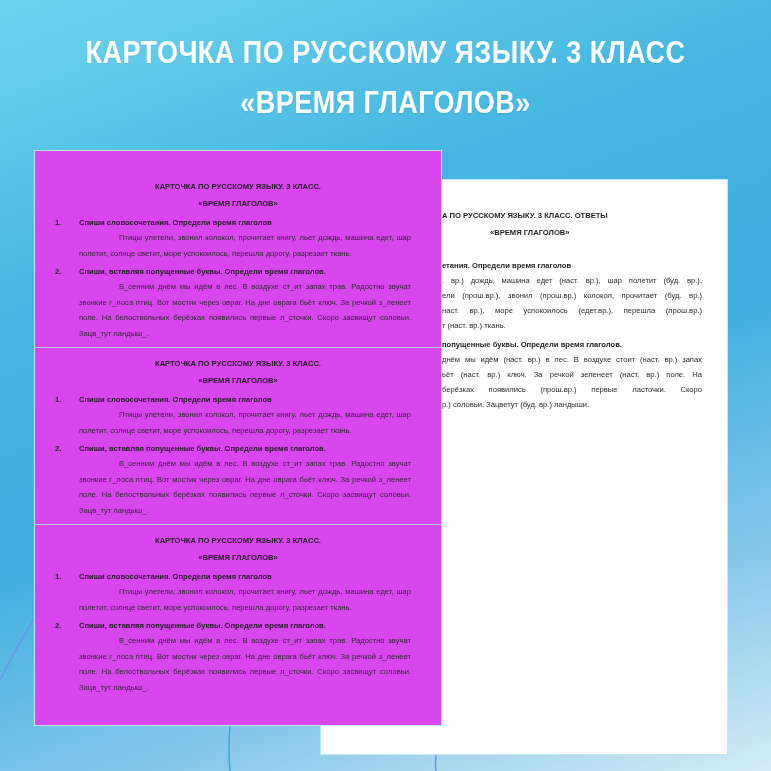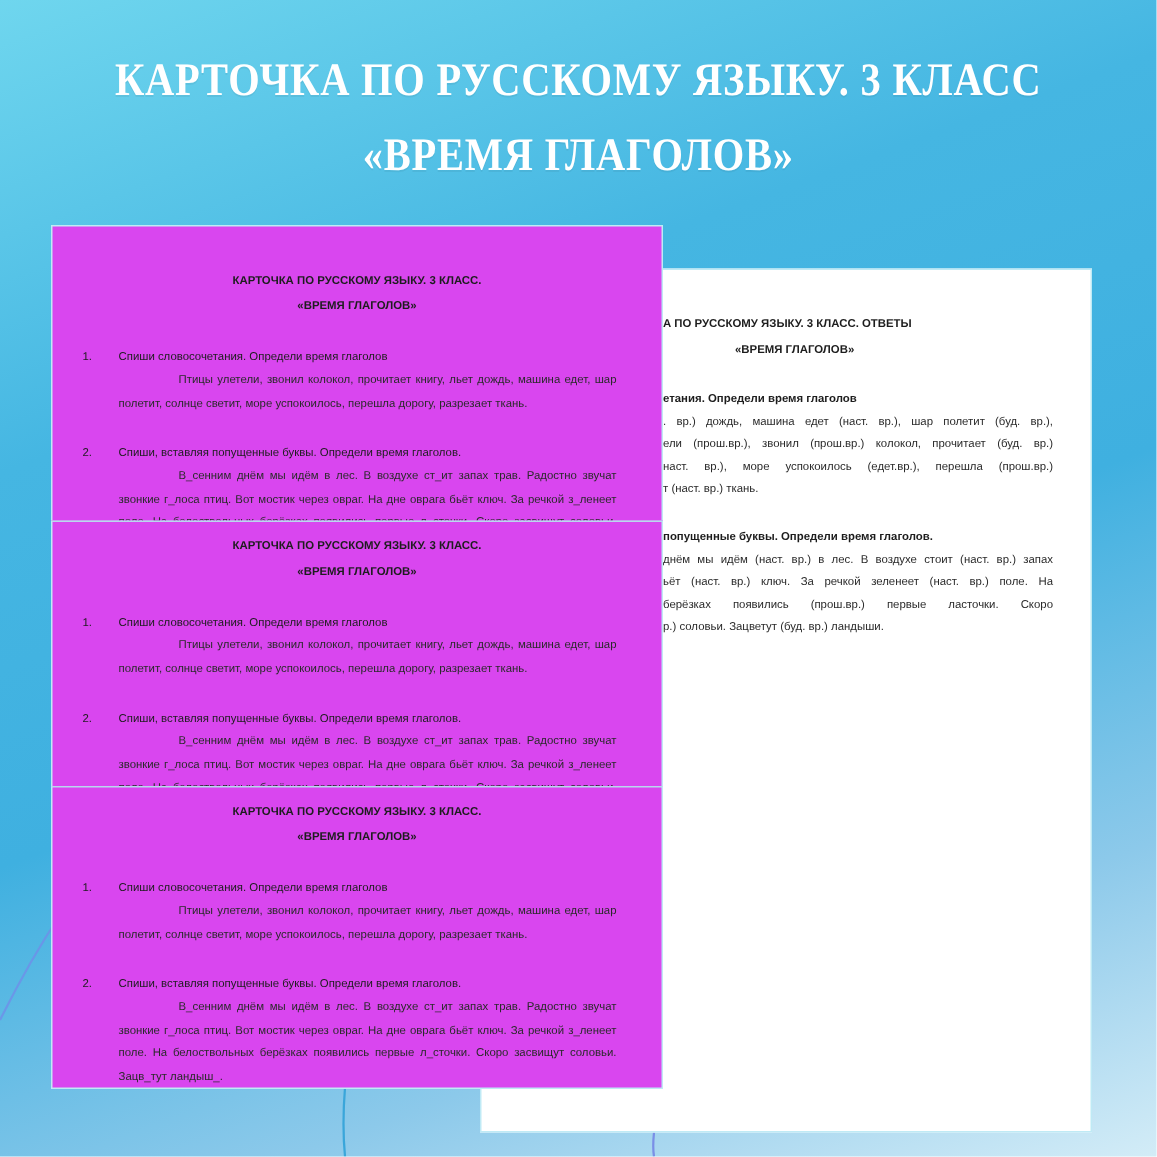--- a/index.html
+++ b/index.html
@@ -4,40 +4,40 @@
   <style>
     html, body { margin: 0; padding: 0; }
     body {
       width: 771px; height: 771px; overflow: hidden; position: relative;
       background: linear-gradient(160deg, #6fd6ee 0%, #45b6e2 30%, #3fb0e0 55%, #8cc9ea 80%, #d3ecf7 100%);
       font-family: "Liberation Sans", "DejaVu Sans", sans-serif;
     }
     .bg-curves { position: absolute; left: 0; top: 0; width: 771px; height: 771px; }
     .banner {
       position: absolute; left: 0; top: 28px; width: 771px; text-align: center;
-      color: #ffffff; font-family: Liberation Serif, serif; font-weight: bold;
+      color: #ffffff; font-family: Liberation Sans, sans-serif; font-weight: bold;
       font-size: 27px; line-height: 50px; letter-spacing: 0.5px;
       text-shadow: 0 1px 0 rgba(0,0,0,0.05);
     }
     .banner div { transform: scaleY(1.15); }
     .sheet {
       position: absolute; background: #ffffff;
       border: 1px solid #bfeaf5; box-sizing: border-box; overflow: hidden;
       color: #2a2a2a; font-size: 7.6px; line-height: 15px;
     }
     .sheet-answers { left: 320px; top: 179px; width: 408px; height: 576px; }
     .card {
       position: absolute; left: 34px; width: 408px; background: #d946ef;
       border: 1px solid #bfeaf5; box-sizing: border-box;
       color: #2a2a2a; font-size: 7.6px; line-height: 15.4px;
     }
     .card + .card { border-top: 1px solid #b9d7ee; }
     .c-title { text-align: center; font-weight: bold; color: #1d1d1d; }
     .c-sub { text-align: center; font-weight: bold; color: #1d1d1d; margin-top: 2px; }
-    .task { font-weight: normal; color: #1d1d1d; margin-top: 18px; padding-left: 44px; text-indent: -12px; }
+    .task { font-weight: bold; color: #1d1d1d; margin-top: 3px; padding-left: 44px; text-indent: -12px; }
     .task .num { display: inline-block; width: 12px; }
     .para { padding-left: 44px; padding-right: 30px; text-align: justify; text-indent: 40px; }
     .ans-body { position: absolute; left: 121px; top: 28px; width: 260px; }
     .ans-line { white-space: nowrap; text-align: left; }
     .ans-line.just { text-align: justify; text-align-last: justify; }
     .ans-title { font-weight: bold; color: #1d1d1d; }
   </style>
 </head>
 <body>
 
@@ -54,21 +54,21 @@
 
 <div class="sheet sheet-answers">
   <div class="ans-body">
     <div class="ans-line ans-title" style="margin-left:-10px">ЧКА ПО РУССКОМУ ЯЗЫКУ. 3 КЛАСС. ОТВЕТЫ</div>
     <div class="ans-line ans-title" style="margin-left:48px;margin-top:2px">«ВРЕМЯ ГЛАГОЛОВ»</div>
     <div class="ans-line ans-title" style="margin-top:18px">етания. Определи время глаголов</div>
     <div class="ans-line just">. вр.) дождь, машина едет (наст. вр.), шар полетит (буд. вр.),</div>
     <div class="ans-line just">ели (прош.вр.), звонил (прош.вр.) колокол, прочитает (буд. вр.)</div>
     <div class="ans-line just">наст. вр.), море успокоилось (едет.вр.), перешла (прош.вр.)</div>
     <div class="ans-line">т (наст. вр.) ткань.</div>
-    <div class="ans-line ans-title" style="margin-top:17px">попущенные буквы. Определи время глаголов.</div>
+    <div class="ans-line ans-title" style="margin-top:4px">попущенные буквы. Определи время глаголов.</div>
     <div class="ans-line just">днём мы идём (наст. вр.) в лес. В воздухе стоит (наст. вр.) запах</div>
     <div class="ans-line just">ьёт (наст. вр.) ключ. За речкой зеленеет (наст. вр.) поле. На</div>
     <div class="ans-line just">берёзках появились (прош.вр.) первые ласточки. Скоро</div>
     <div class="ans-line">р.) соловьи. Зацветут (буд. вр.) ландыши.</div>
   </div>
 </div>
 
 <div class="card" style="top:150px;height:198px;padding-top:28px;">
   <div class="c-title">КАРТОЧКА ПО РУССКОМУ ЯЗЫКУ. 3 КЛАСС.</div>
   <div class="c-sub">«ВРЕМЯ ГЛАГОЛОВ»</div>

